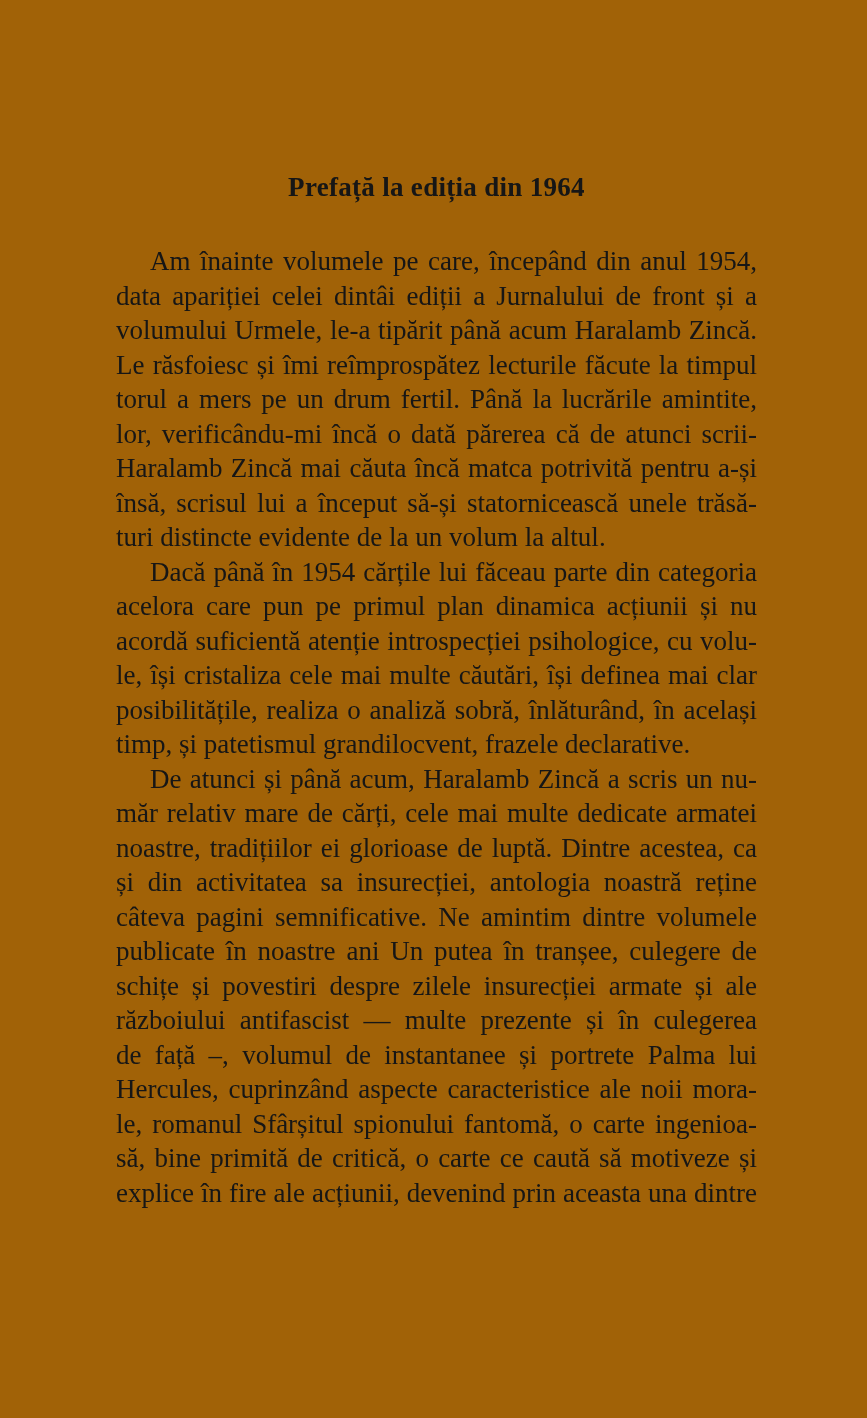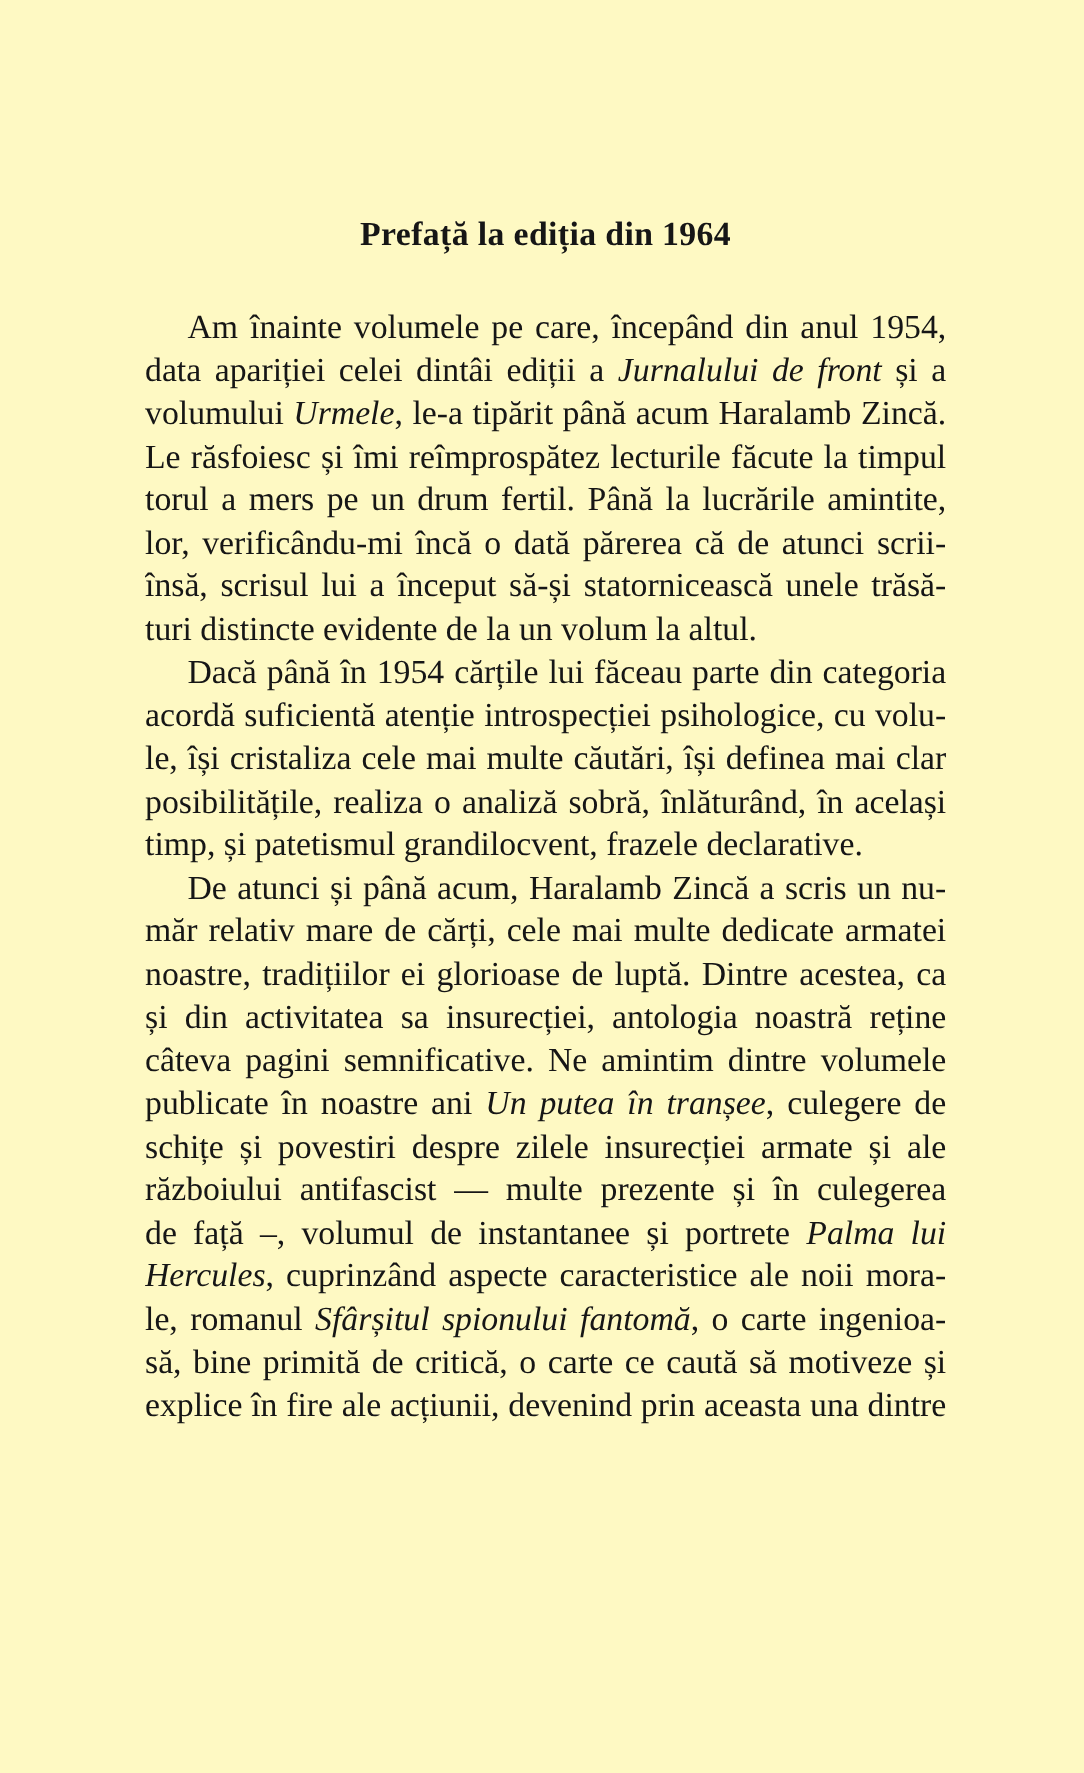--- a/index.html
+++ b/index.html
@@ -9,21 +9,21 @@
   body {
     width: 867px;
     height: 1418px;
     background: #f6f6f4;
     font-family: "Liberation Serif", "DejaVu Serif", serif;
   }
   .page {
     position: relative;
     width: 867px;
     height: 1418px;
-    background: #fef9c3;
+    background: #a16207;
     color: #161616;
     overflow: hidden;
   }
   .content {
     position: absolute;
     left: 116px;
     top: 170px;
     width: 641px;
   }
   h1.title {
@@ -46,39 +46,40 @@
     white-space: normal;
   }
   .line.no-just {
     text-align: center;
     text-align-last: left;
   }
   .line.indent {
     padding-left: 34px;
   }
   .it {
-    font-style: italic;
   }
 </style>
 </head>
 <body>
 
 <div class="page">
   <div class="content">
     <h1 class="title">Prefață la ediția din 1964</h1>
     <div class="body-text-block">
         <div class="line indent"><span>Am înainte volumele pe care, începând din anul 1954,</span></div>
         <div class="line"><span>data apariției celei dintâi ediții a </span><span class="it">Jurnalului de front</span><span> și a</span></div>
         <div class="line"><span>volumului </span><span class="it">Urmele</span><span>, le-a tipărit până acum Haralamb Zincă.</span></div>
         <div class="line"><span>Le răsfoiesc și îmi reîmprospătez lecturile făcute la timpul</span></div>
         <div class="line"><span>torul a mers pe un drum fertil. Până la lucrările amintite,</span></div>
         <div class="line"><span>lor, verificându-mi încă o dată părerea că de atunci scrii-</span></div>
+        <div class="line"><span>Haralamb Zincă mai căuta încă matca potrivită pentru a-și</span></div>
         <div class="line"><span>însă, scrisul lui a început să-și statornicească unele trăsă-</span></div>
         <div class="line no-just"><span>turi distincte evidente de la un volum la altul.</span></div>
         <div class="line indent"><span>Dacă până în 1954 cărțile lui făceau parte din categoria</span></div>
+        <div class="line"><span>acelora care pun pe primul plan dinamica acțiunii și nu</span></div>
         <div class="line"><span>acordă suficientă atenție introspecției psihologice, cu volu-</span></div>
         <div class="line"><span>le, își cristaliza cele mai multe căutări, își definea mai clar</span></div>
         <div class="line"><span>posibilitățile, realiza o analiză sobră, înlăturând, în același</span></div>
         <div class="line no-just"><span>timp, și patetismul grandilocvent, frazele declarative.</span></div>
         <div class="line indent"><span>De atunci și până acum, Haralamb Zincă a scris un nu-</span></div>
         <div class="line"><span>măr relativ mare de cărți, cele mai multe dedicate armatei</span></div>
         <div class="line"><span>noastre, tradițiilor ei glorioase de luptă. Dintre acestea, ca</span></div>
         <div class="line"><span>și din activitatea sa insurecției, antologia noastră reține</span></div>
         <div class="line"><span>câteva pagini semnificative. Ne amintim dintre volumele</span></div>
         <div class="line"><span>publicate în noastre ani </span><span class="it">Un putea în tranșee</span><span>, culegere de</span></div>

